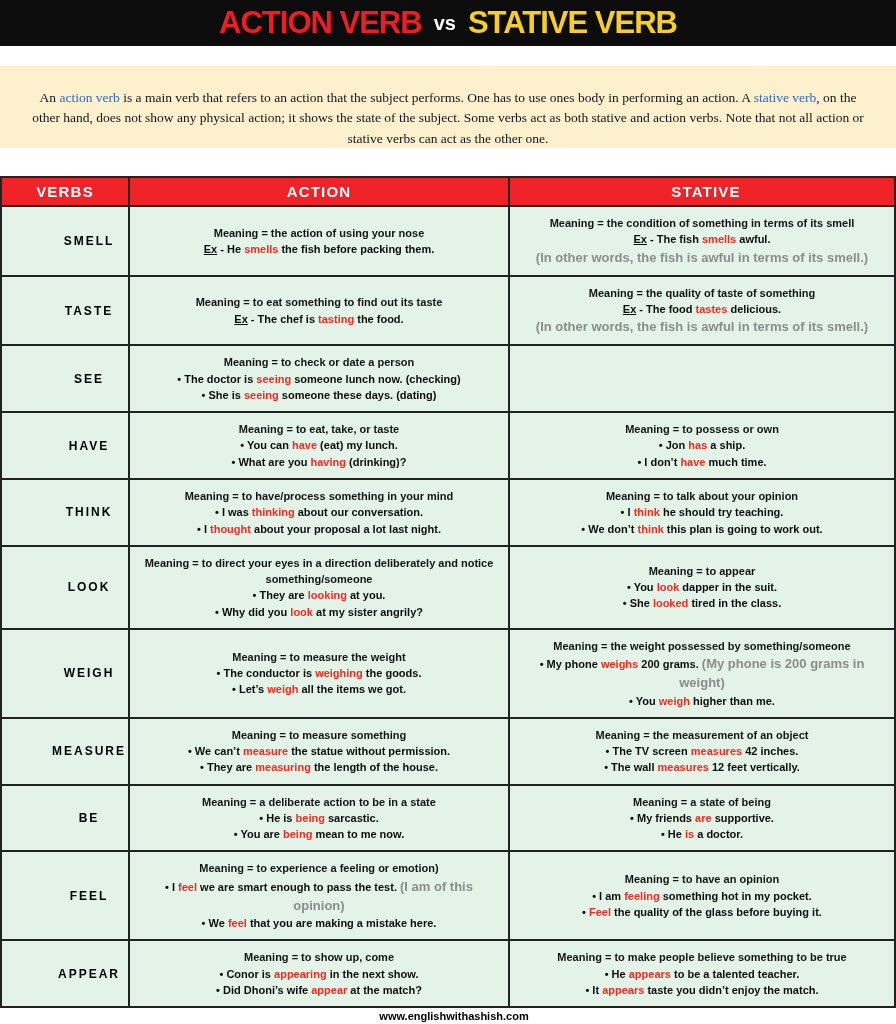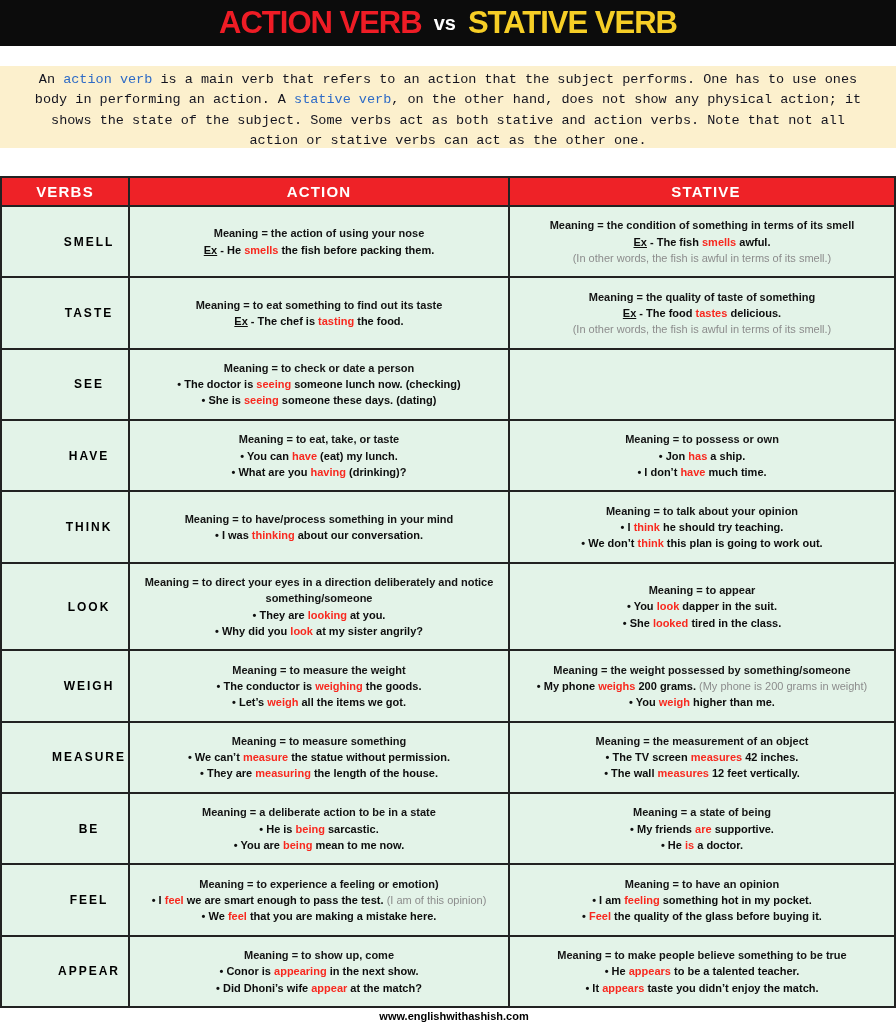--- a/index.html
+++ b/index.html
@@ -23,23 +23,23 @@
     height:46px;background:var(--bar-black);
     display:flex;align-items:center;justify-content:center;gap:10px;
   }
   .title-action{color:var(--title-red);font-size:31px;font-weight:800;letter-spacing:-1px;}
   .title-vs{color:#ffffff;font-size:20px;font-weight:800;padding:0 2px;}
   .title-stative{color:var(--title-yellow);font-size:31px;font-weight:800;letter-spacing:-1px;}
 
   .intro{
     margin:20px 0 28px 0;height:82px;overflow:hidden;
     background:var(--cream);
-    font-family:Liberation Mono, monospace;
+    font-family:Liberation Serif, serif;
     font-size:13.5px;line-height:1.5;color:#14141f;
-    text-align:center;padding:4px 24px;
+    text-align:center;padding:22px 24px;
   }
   .s-plain{color:#14141f;}
   .s-link{color:var(--link-blue);cursor:pointer;}
 
   .vtable{
     height:832px;width:896px;
     border:2px solid var(--border);
     display:flex;flex-direction:column;
     background:var(--mint);
   }
@@ -60,21 +60,21 @@
     font-weight:800;font-size:12px;letter-spacing:2px;color:#000;
   }
   .tcell{flex:1;padding:4px 10px;}
   .tcell.mid{flex:0 0 380px;border-right:2px solid var(--border);}
 
   .line{font-size:11px;line-height:1.48;color:var(--ink);}
   .s-m{font-weight:600;color:#141414;}
   .s-b{font-weight:700;color:#0d0d0d;}
   .s-r{font-weight:700;color:var(--word-red);}
   .s-ex{font-weight:700;color:#0d0d0d;text-decoration:underline;}
-  .s-note{font-weight:400;font-size:11px;color:var(--note-gray);}
+  .s-note{font-weight:700;font-size:13px;color:var(--note-gray);}
 
   .footer{
     height:16px;display:flex;align-items:center;justify-content:center;
     font-size:11px;font-weight:700;color:#000;margin-left:12px;
   }
 </style>
 </head>
 <body>
 
 <div class="titlebar">
@@ -135,20 +135,21 @@
           <div class="line"><span class="s-m">Meaning = to possess or own</span></div>
           <div class="line"><span class="s-b">• Jon </span><span class="s-r">has</span><span class="s-b"> a ship.</span></div>
           <div class="line"><span class="s-b">• I don’t </span><span class="s-r">have</span><span class="s-b"> much time.</span></div>
         </div>
       </div>
       <div class="trow">
         <div class="cell vcell">THINK</div>
         <div class="cell tcell mid">
           <div class="line"><span class="s-m">Meaning = to have/process something in your mind</span></div>
           <div class="line"><span class="s-b">• I was </span><span class="s-r">thinking</span><span class="s-b"> about our conversation.</span></div>
+          <div class="line"><span class="s-b">• I </span><span class="s-r">thought</span><span class="s-b"> about your proposal a lot last night.</span></div>
         </div>
         <div class="cell tcell">
           <div class="line"><span class="s-m">Meaning = to talk about your opinion</span></div>
           <div class="line"><span class="s-b">• I </span><span class="s-r">think</span><span class="s-b"> he should try teaching.</span></div>
           <div class="line"><span class="s-b">• We don’t </span><span class="s-r">think</span><span class="s-b"> this plan is going to work out.</span></div>
         </div>
       </div>
       <div class="trow">
         <div class="cell vcell">LOOK</div>
         <div class="cell tcell mid">

